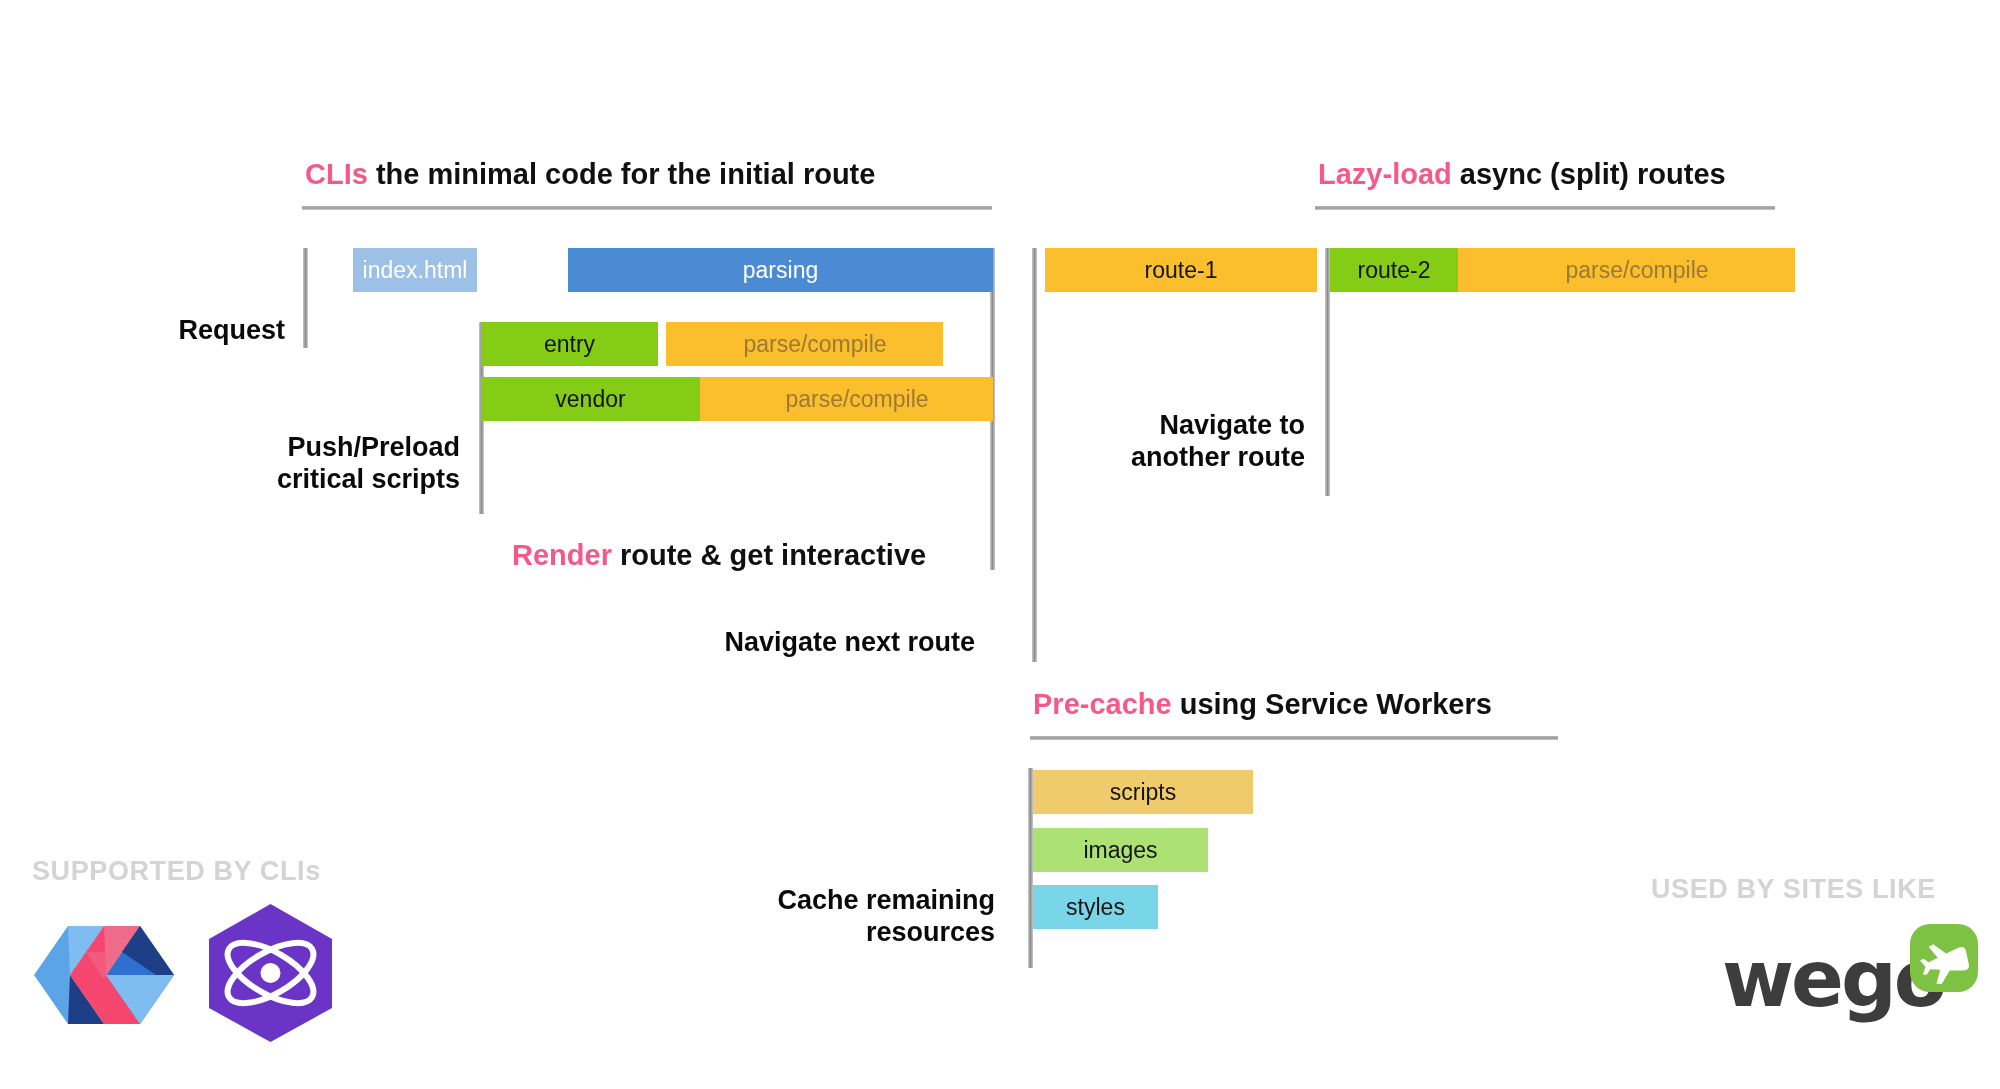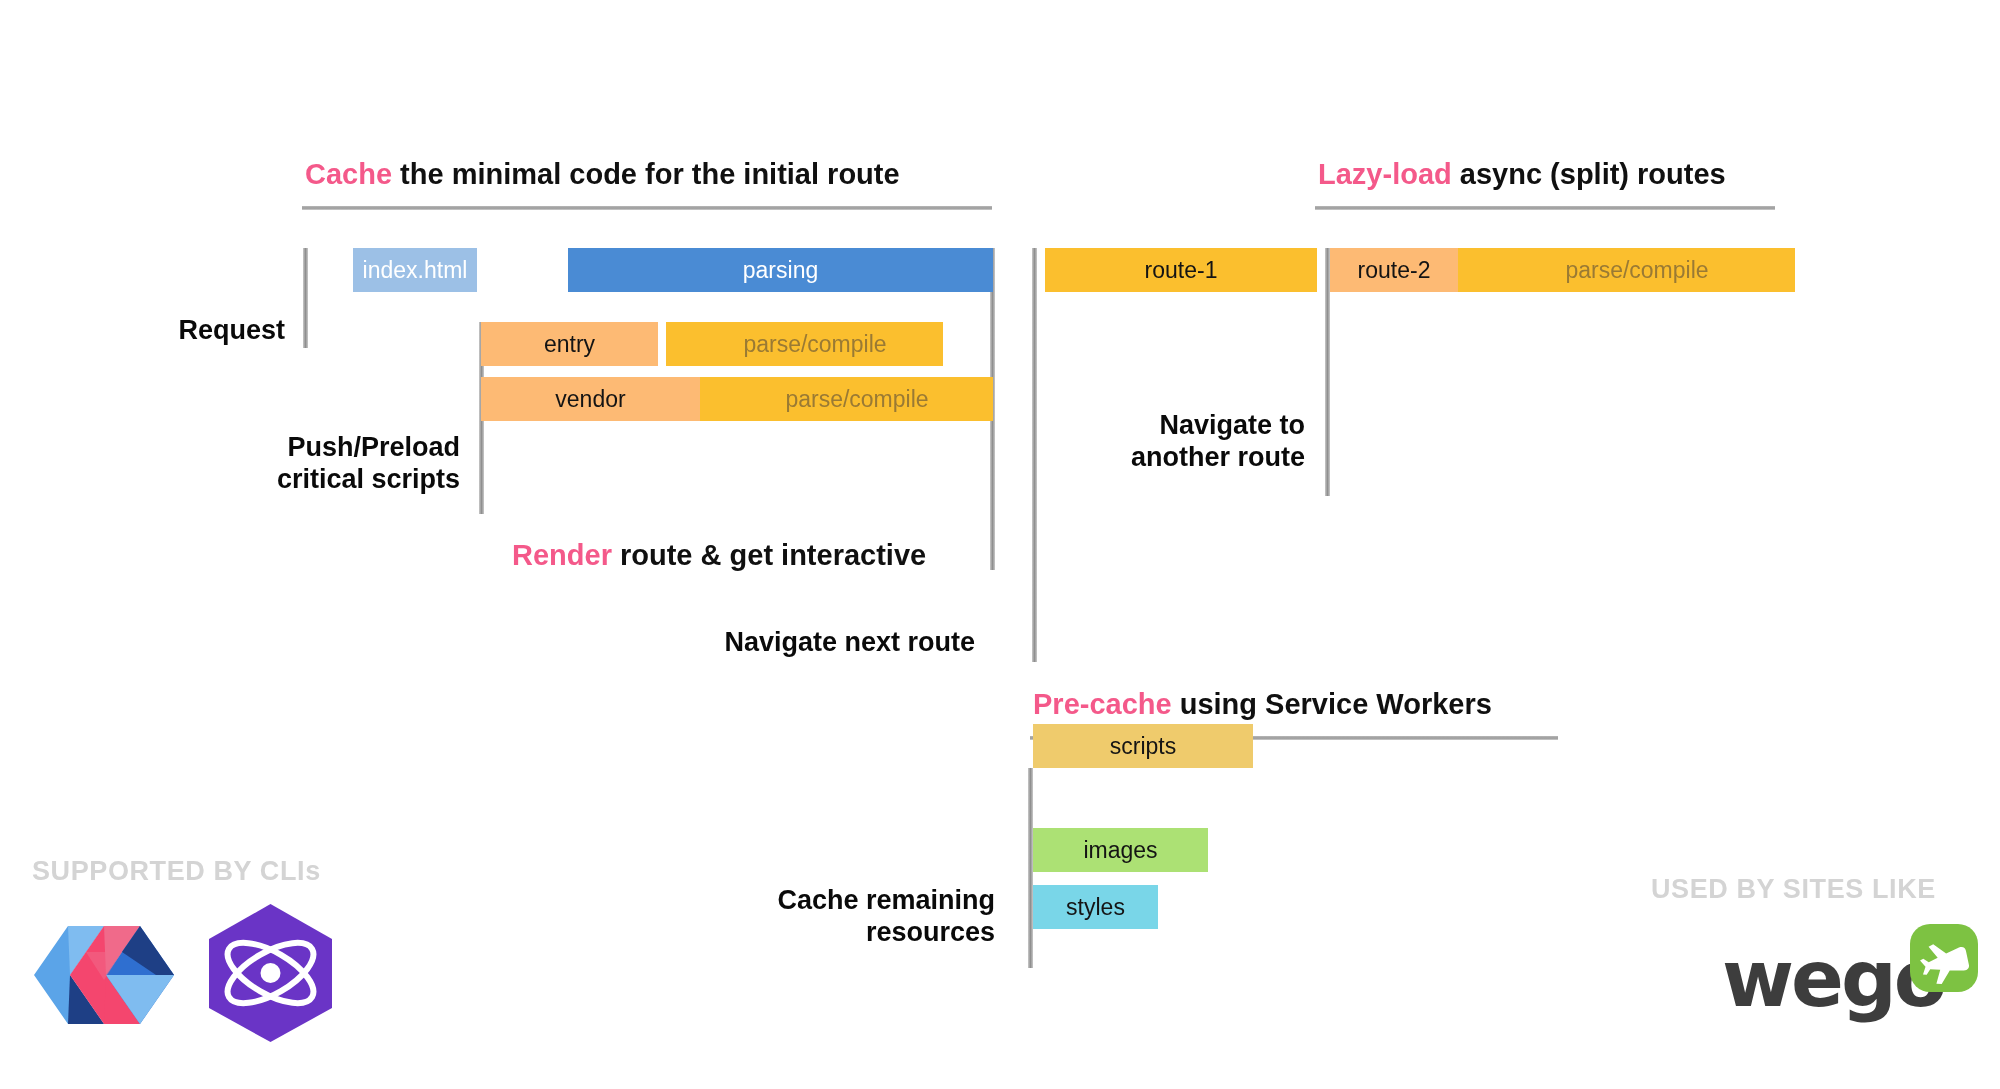--- a/index.html
+++ b/index.html
@@ -53,21 +53,21 @@
   .seg {
     display: flex;
     align-items: center;
     justify-content: center;
     font-size: 23px;
     white-space: nowrap;
     height: 100%;
   }
   .seg.light-blue { background: #9CC0E6; color: #ffffff; }
   .seg.blue       { background: #4A8BD4; color: #ffffff; }
-  .seg.pale-amber { background: #fdba74; color: #141414; }
+  .seg.pale-amber { background: #84cc16; color: #141414; }
   .seg.amber      { background: #FBBF2E; color: #9a7a34; padding-left: 21px; }
   .seg.amber-dark { background: #FBBF2E; color: #141414; }
   .seg.tan        { background: #EFCB6C; color: #141414; }
   .seg.green      { background: #ACE174; color: #141414; }
   .seg.cyan       { background: #79D6E8; color: #141414; }
 
   
   .row-label {
     font-size: 27px;
     font-weight: bold;
@@ -96,21 +96,21 @@
     font-family: "DejaVu Sans", sans-serif;
   }
 </style>
 </head>
 <body>
 
 <div id="stage">
 
 
   <div class="abs section-heading" style="left:305px; top:160px;">
-    <span class="accent">Cache</span><span> the minimal code for the initial route</span>
+    <span class="accent">CLIs</span><span> the minimal code for the initial route</span>
   </div>
   <div class="abs rule" style="left:302px; top:206px; width:690px;"></div>
 
   <div class="abs section-heading" style="left:1318px; top:160px;">
     <span class="accent">Lazy-load</span><span> async (split) routes</span>
   </div>
   <div class="abs rule" style="left:1315px; top:206px; width:460px;"></div>
 
   <div class="abs vline" style="left:303px; top:248px; height:100px;"></div>
   <div class="abs vline" style="left:479px; top:322px; height:192px;"></div>
@@ -158,21 +158,21 @@
     <span class="accent">Render</span><span> route &amp; get interactive</span>
   </div>
 
   <div class="abs row-label" style="left:640px; top:627px; width:335px;">Navigate next route</div>
 
   <div class="abs section-heading" style="left:1033px; top:690px;">
     <span class="accent">Pre-cache</span><span> using Service Workers</span>
   </div>
   <div class="abs rule" style="left:1030px; top:736px; width:528px;"></div>
 
-  <div class="abs bar" style="left:1033px; top:724px; width:220px;">
+  <div class="abs bar" style="left:1033px; top:770px; width:220px;">
     <div class="seg tan" style="width:100%;">scripts</div>
   </div>
 
   <div class="abs bar" style="left:1033px; top:828px; width:175px;">
     <div class="seg green" style="width:100%;">images</div>
   </div>
 
   <div class="abs bar" style="left:1033px; top:885px; width:125px;">
     <div class="seg cyan" style="width:100%;">styles</div>
   </div>

